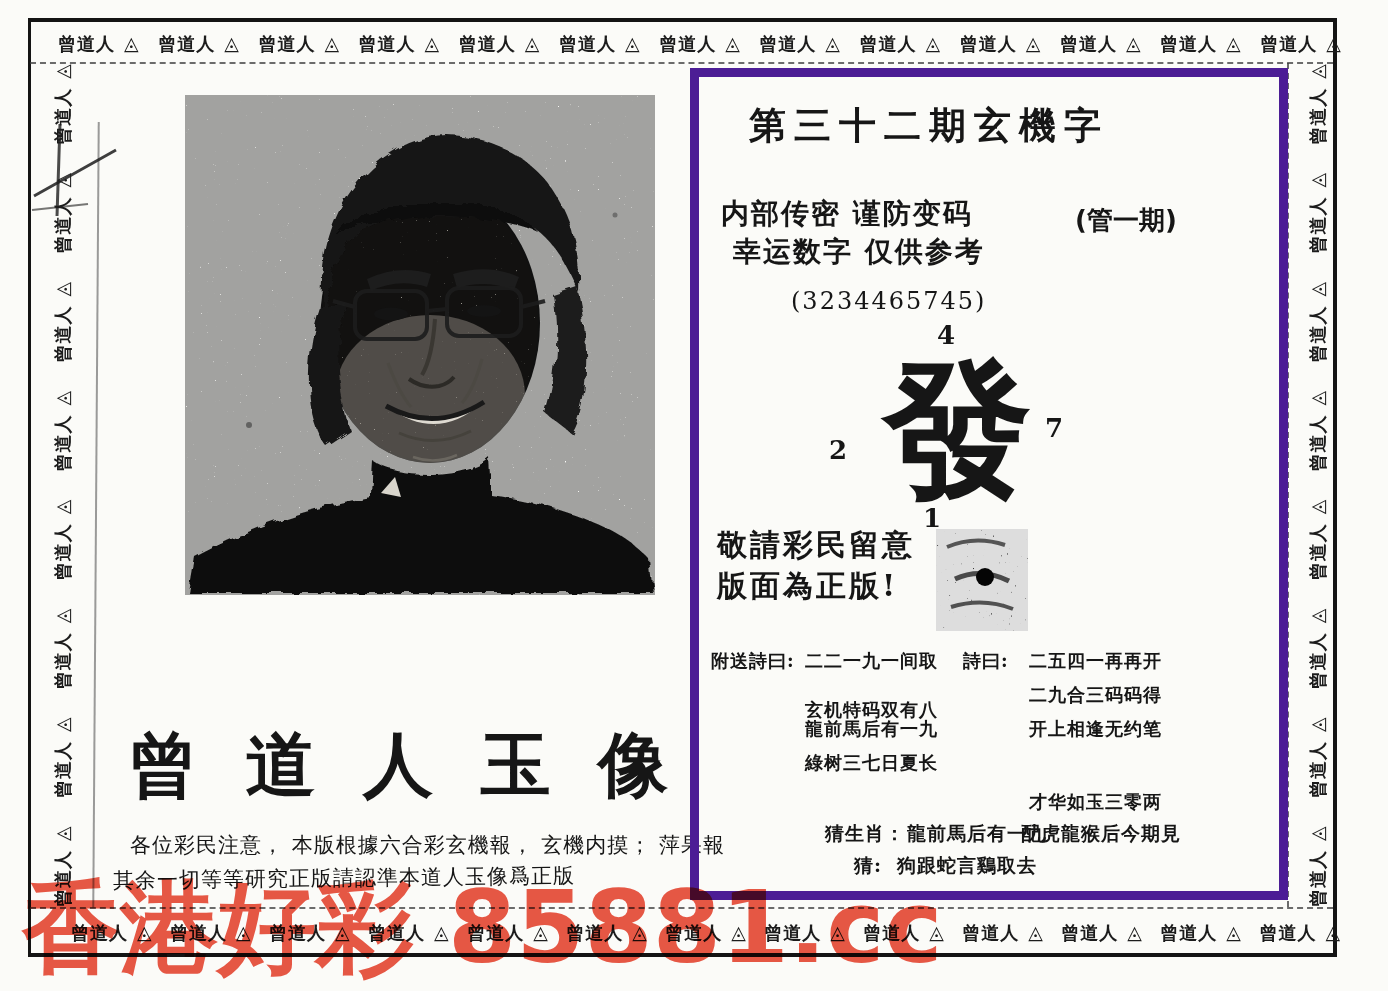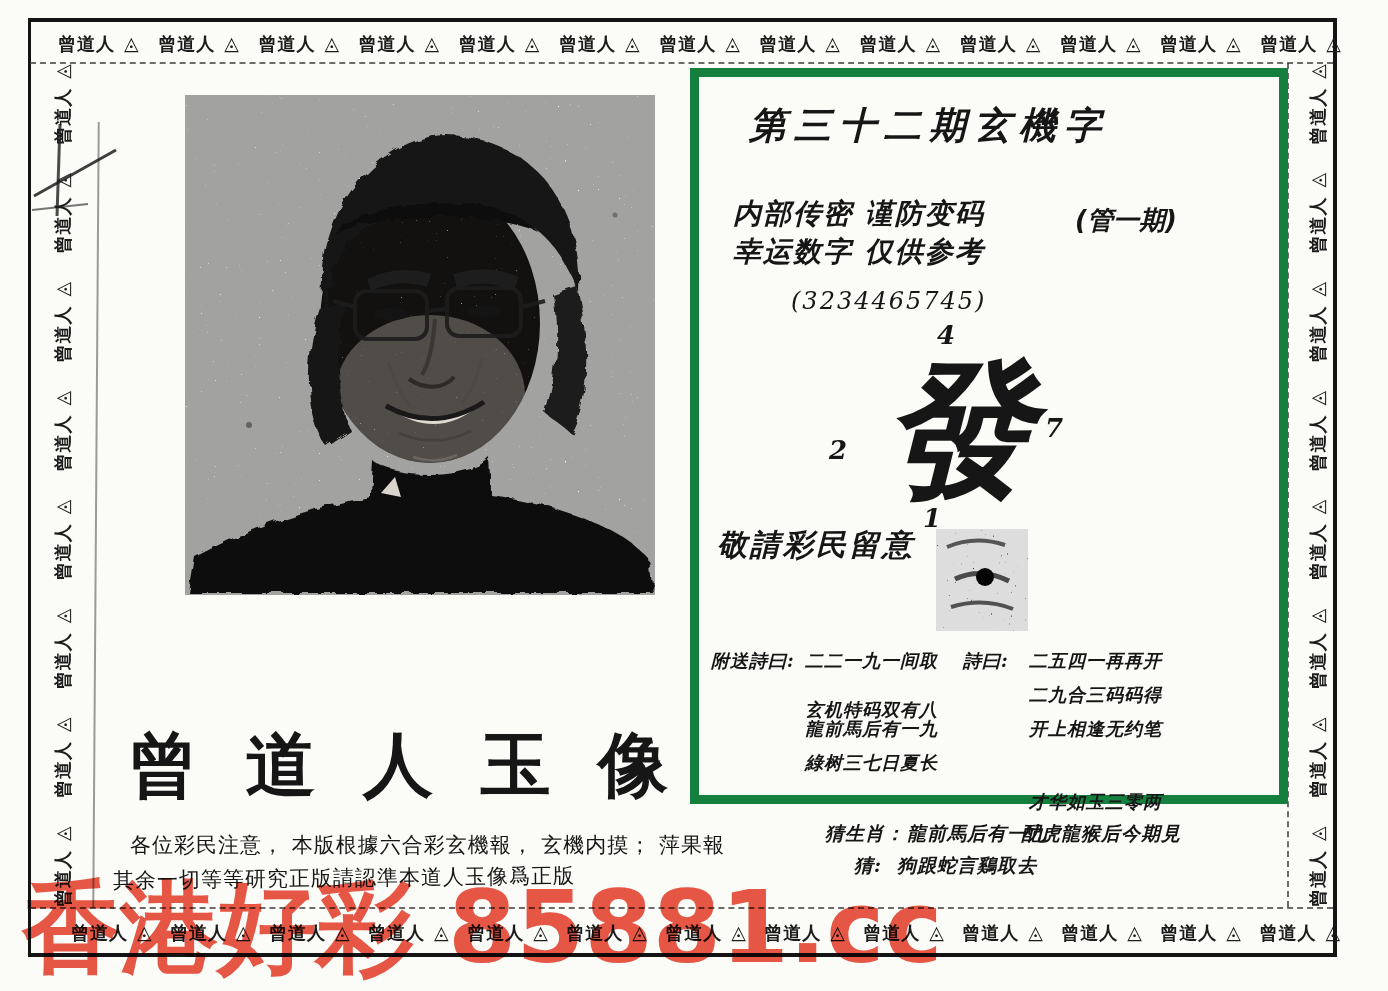--- a/index.html
+++ b/index.html
@@ -10,22 +10,22 @@
   .dash-h{position:absolute;height:0;border-top:2px dashed #3c3c3c;opacity:.75;}
   .dash-v{position:absolute;width:0;border-left:2px dashed #3c3c3c;opacity:.75;}
   .thin-v{position:absolute;width:2px;background:#4a4a4a;opacity:.55;transform:rotate(.4deg);}
   
   .brow{position:absolute;display:flex;justify-content:space-between;align-items:center;margin-left:16px;}
   .bunit{white-space:nowrap;font-size:18px;font-weight:600;letter-spacing:1px;color:#1c1c1c;}
   .bunit .tri{margin-left:9px;font-size:19px;font-weight:400;}
   .side-strip{position:absolute;width:844px;height:36px;display:flex;justify-content:space-between;
               align-items:center;transform-origin:0 0;transform:rotate(-90deg);}
   
-  .box{position:absolute;left:690px;top:68px;width:598px;height:736px;border:9px solid #15803d;
-       box-sizing:border-box;background:transparent;font-style:italic;}
+  .box{position:absolute;left:690px;top:68px;width:598px;height:832px;border:9px solid #4c1d95;
+       box-sizing:border-box;background:transparent;}
   .box .abs{white-space:nowrap;}
   .t-title{font-size:37px;font-weight:600;letter-spacing:8px;}
   .t-notice{font-size:28px;font-weight:700;font-family:"DejaVu Sans","Liberation Sans",sans-serif;
             letter-spacing:2px;}
   .t-period{font-size:26px;font-weight:700;font-family:"DejaVu Sans","Liberation Sans",sans-serif;}
   .t-lucky{font-size:24px;letter-spacing:2px;}
   .t-num{font-size:26px;font-weight:600;}
   .t-char{font-size:150px;line-height:1;font-weight:700;}
   .t-mark{font-size:30px;font-weight:800;letter-spacing:3px;line-height:1.36;}
   .t-price{font-size:24px;font-weight:600;}
@@ -185,34 +185,35 @@
     <span>人</span>
     <span>玉</span>
     <span>像</span>
   </div>
   <div class="note" style="left:130px;top:831px;">各位彩民注意， 本版根據六合彩玄機報， 玄機内摸； 萍果報</div>
   <div class="note" style="left:113px;top:864px;transform:rotate(-.6deg);">其余一切等等研究正版請認準本道人玉像爲正版</div>
 
   <div class="box">
     <div class="abs t-title" style="left:50px;top:24px;">第三十二期玄機字</div>
 
-    <div class="abs t-notice" style="left:34px;top:118px;">内部传密  谨防变码</div>
+    <div class="abs t-notice" style="left:22px;top:118px;">内部传密  谨防变码</div>
     <div class="abs t-notice" style="left:34px;top:156px;">幸运数字  仅供参考</div>
     <div class="abs t-period" style="left:364px;top:126px;margin-left:12px;">(管一期)</div>
 
     <div class="abs t-lucky" style="left:92px;top:210px;">(3234465745)</div>
 
     <div class="abs t-num" style="left:238px;top:243px;">4</div>
     <div class="abs t-num" style="left:130px;top:358px;">2</div>
     <div class="abs t-num" style="left:346px;top:336px;">7</div>
     <div class="abs t-num" style="left:224px;top:426px;">1</div>
     <div class="abs t-char" style="left:184px;top:276px;">發</div>
 
     <div class="abs t-mark" style="left:18px;top:448px;">
       <div>敬請彩民留意</div>
+      <div>版面為正版!</div>
     </div>
 
     <svg class="abs" style="left:236px;top:450px;" width="95" height="106" viewBox="0 0 95 106">
       <defs>
         <filter id="stampn" x="-10%" y="-10%" width="120%" height="120%">
           <feTurbulence type="fractalNoise" baseFrequency="0.5" numOctaves="3" stitchTiles="stitch"></feTurbulence>
           <feColorMatrix type="matrix" values="0 0 0 0 1  0 0 0 0 1  0 0 0 0 1  2.5 2.5 2.5 -3 0"></feColorMatrix>
           <feComposite operator="in" in2="SourceGraphic"></feComposite>
         </filter>
       </defs>

